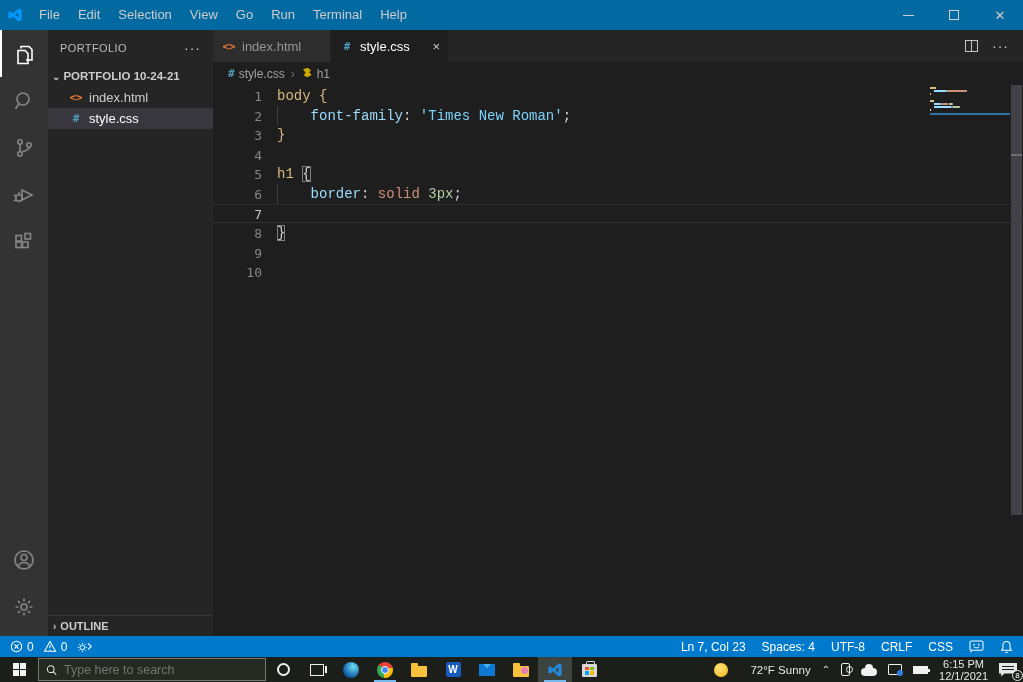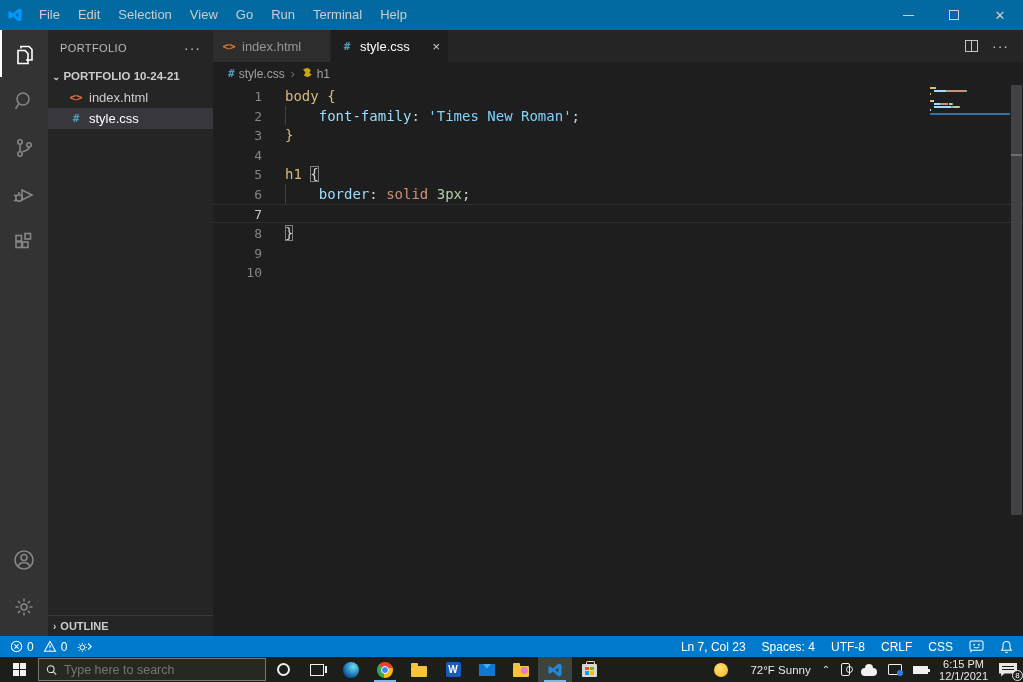--- a/index.html
+++ b/index.html
@@ -57,21 +57,21 @@
   .breadcrumb { height:23px; background:#1e1e1e; display:flex; align-items:center; padding-left:15px; font-size:12px; color:#a0a0a0; gap:4px; }
   .breadcrumb .sep { color:#6e6e6e; font-size:12px; margin:0 2px; }
   .bc-sym { color:#cca700; font-size:11px; }
 
   .editor { flex:1; position:relative; background:#1e1e1e; overflow:hidden; }
   .code-lines { position:absolute; left:0; top:1px; right:0; font-family:"DejaVu Sans Mono", monospace; font-size:14px; }
   .code-line { display:flex; height:19.6px; line-height:19.6px; align-items:stretch; border-top:1px solid transparent; border-bottom:1px solid transparent; }
   .code-line.current { border-color:#2e2e30; }
   .line-num { width:49px; text-align:right; color:#858585; font-size:13px; flex:0 0 auto; }
   .code-line.current .line-num { color:#c6c6c6; }
-  .line-content { white-space:pre; margin-left:23px; position:relative; }
+  .line-content { white-space:pre; margin-left:15px; position:relative;font-family:Liberation Mono, monospace; }
   .indent-guide { position:absolute; left:0; top:-1px; bottom:-1px; width:1px; background:#404040; }
   .tk-sel { color:#d7ba7d; }
   .tk-prop { color:#9cdcfe;text-align:center; }
   .tk-str { color:#7dd3fc; }
   .tk-val { color:#ce9178; }
   .tk-num { color:#b5cea8; }
   .tk-pln { color:#d4d4d4; }
   .tk-brkt { color:#d4d4d4; outline:1px solid #7f7f7f; outline-offset:-1px; }
 
   .minimap { position:absolute; top:2px; right:13px; width:80px; height:120px; }

